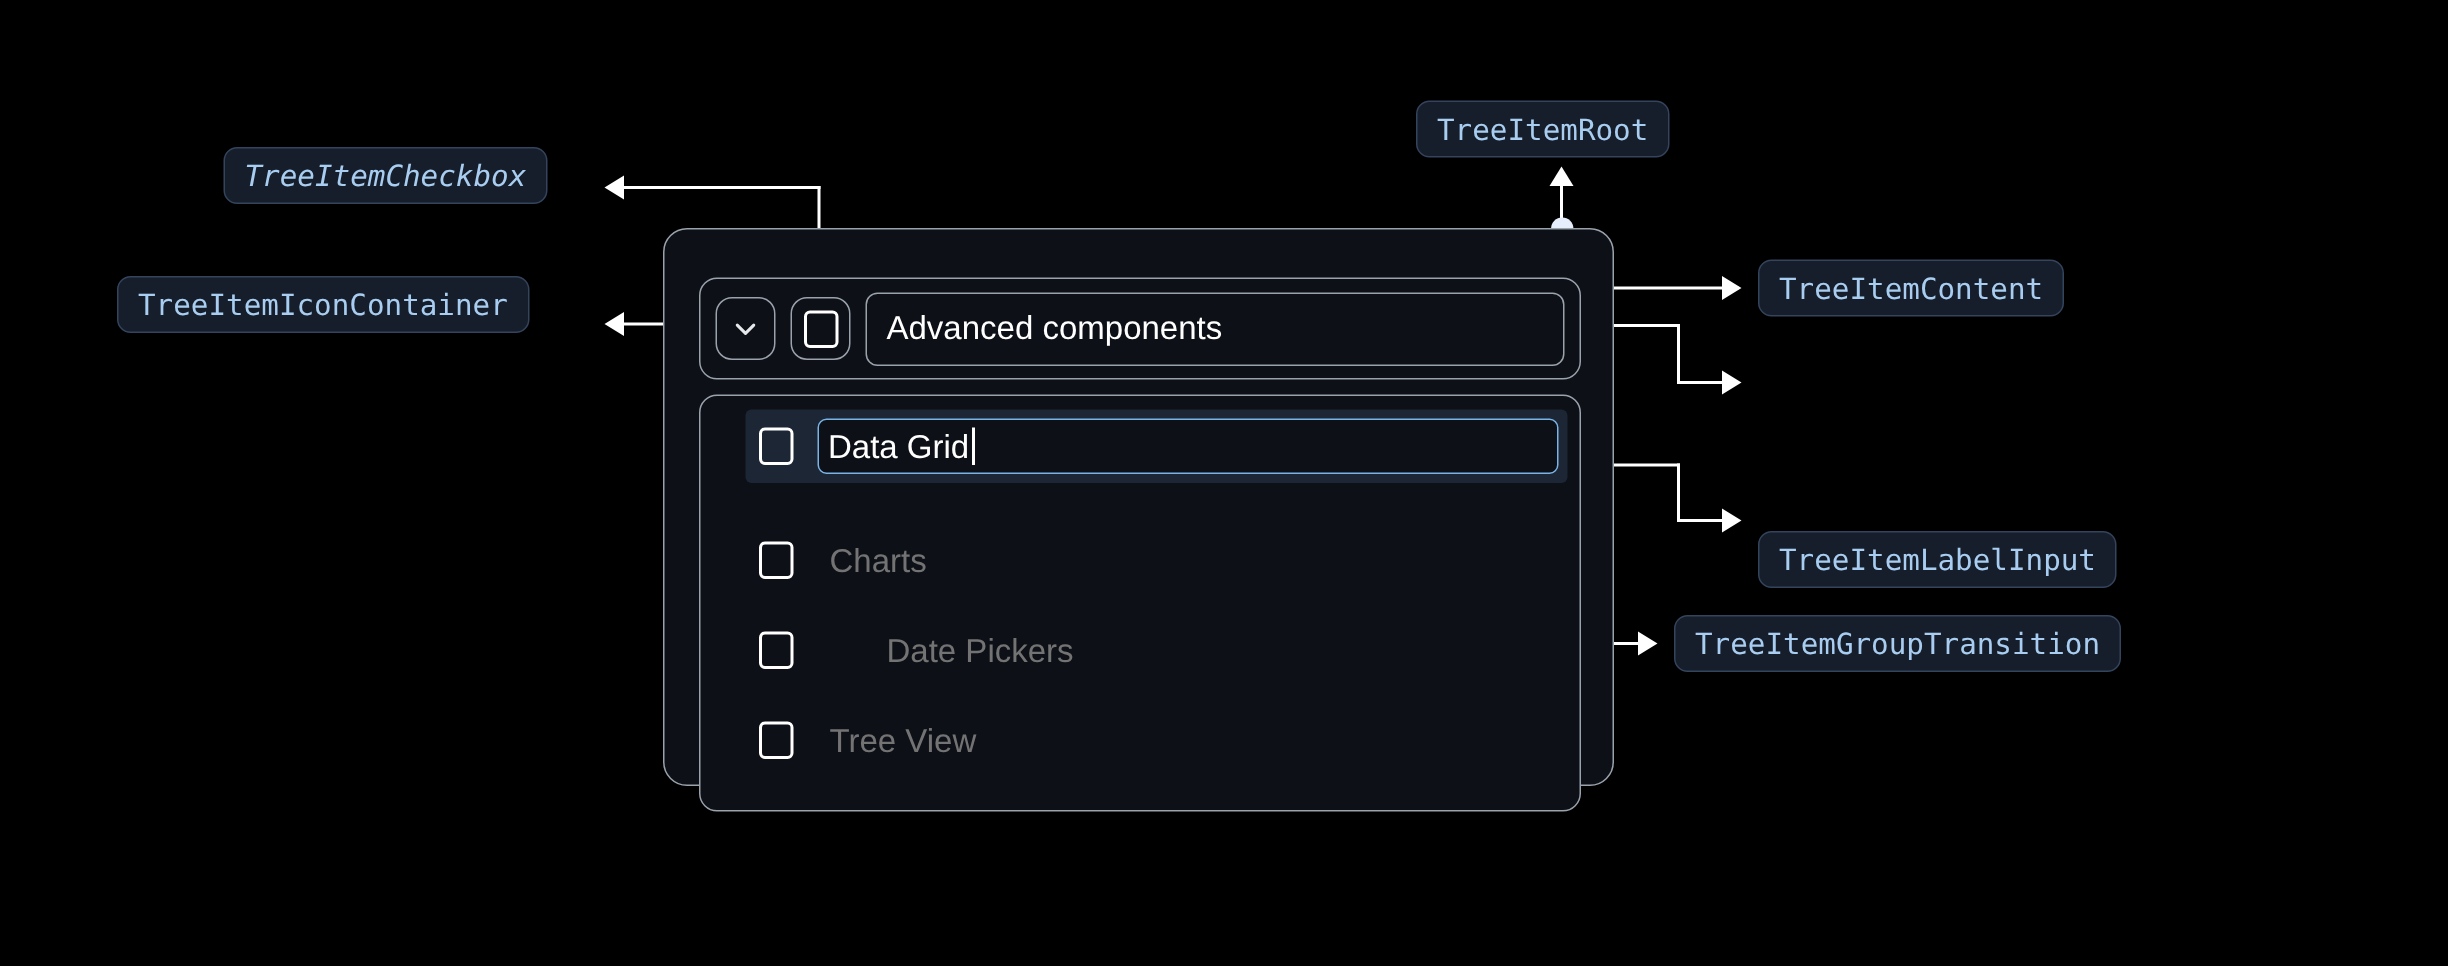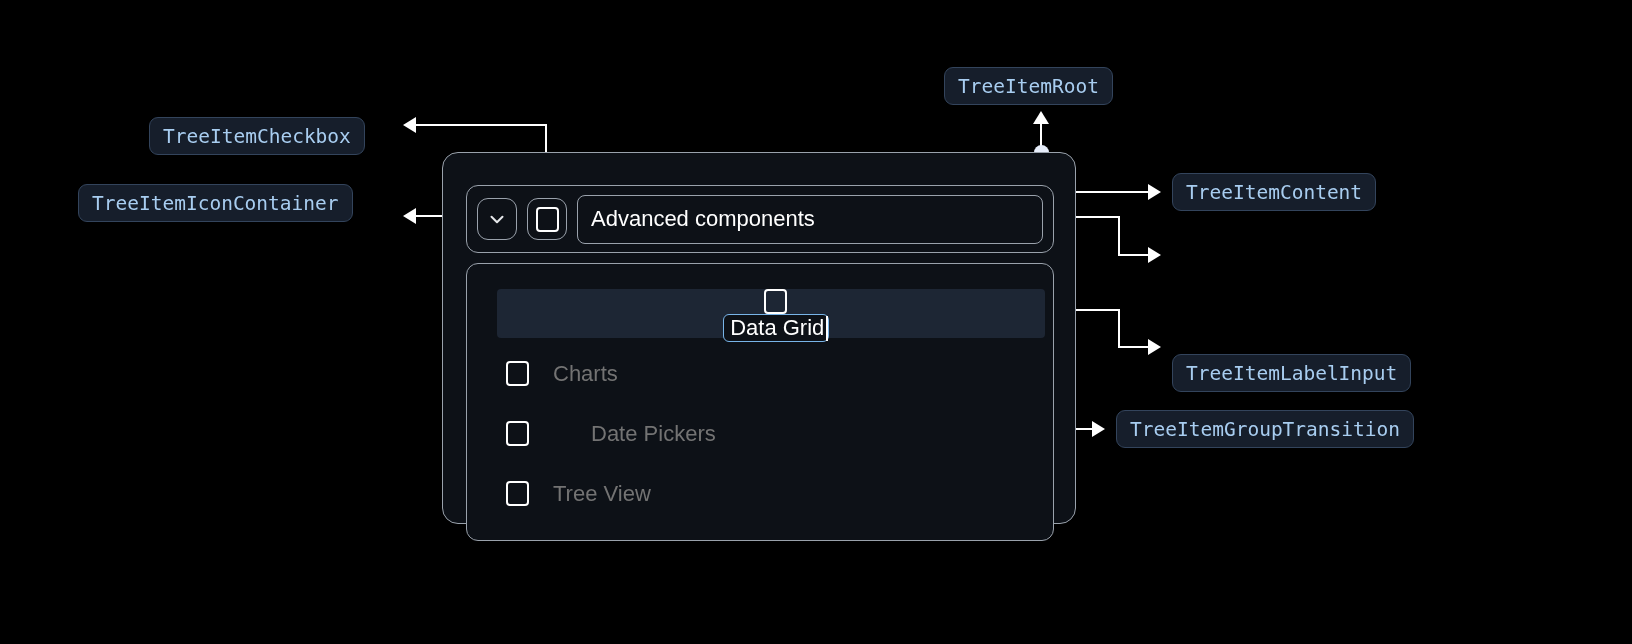--- a/index.html
+++ b/index.html
@@ -122,21 +122,21 @@
   .caret{
     display:inline-block;width:1.5px;height:25px;background:#ffffff;
     margin-left:2px;
   }
 </style>
 </head>
 <body>
 
 <div id="stage">
 
-  <div class="chip" style="left:149px;top:117px;">TreeItemCheckbox</div>
+  <div class="chip" style="left:149px;top:98px;font-style:italic;">TreeItemCheckbox</div>
 
   <div class="chip" style="left:78px;top:184px;">TreeItemIconContainer</div>
 
   <div class="chip" style="left:944px;top:67px;text-align:center;">TreeItemRoot</div>
 
   <div class="chip" style="left:1172px;top:173px;">TreeItemContent</div>
 
 
   <div class="chip" style="left:1172px;top:327px;margin-top:27px;">TreeItemLabelInput</div>
 
@@ -191,21 +191,21 @@
         <span class="cbox"></span>
       </div>
 
       <div id="root-label">
         <span>Advanced components</span>
       </div>
     </div>
 
     <div id="group-box">
 
-      <div class="trow sel" style="top:25px;flex-direction:column;">
+      <div class="trow sel" style="top:9px;">
         <span class="cb2"></span>
         <span class="inp">
           <span>Data Grid</span>
           <span class="caret"></span>
         </span>
       </div>
 
       <div class="trow" style="top:85px;">
         <span class="cb2"></span>
         <span class="txt">Charts</span>

